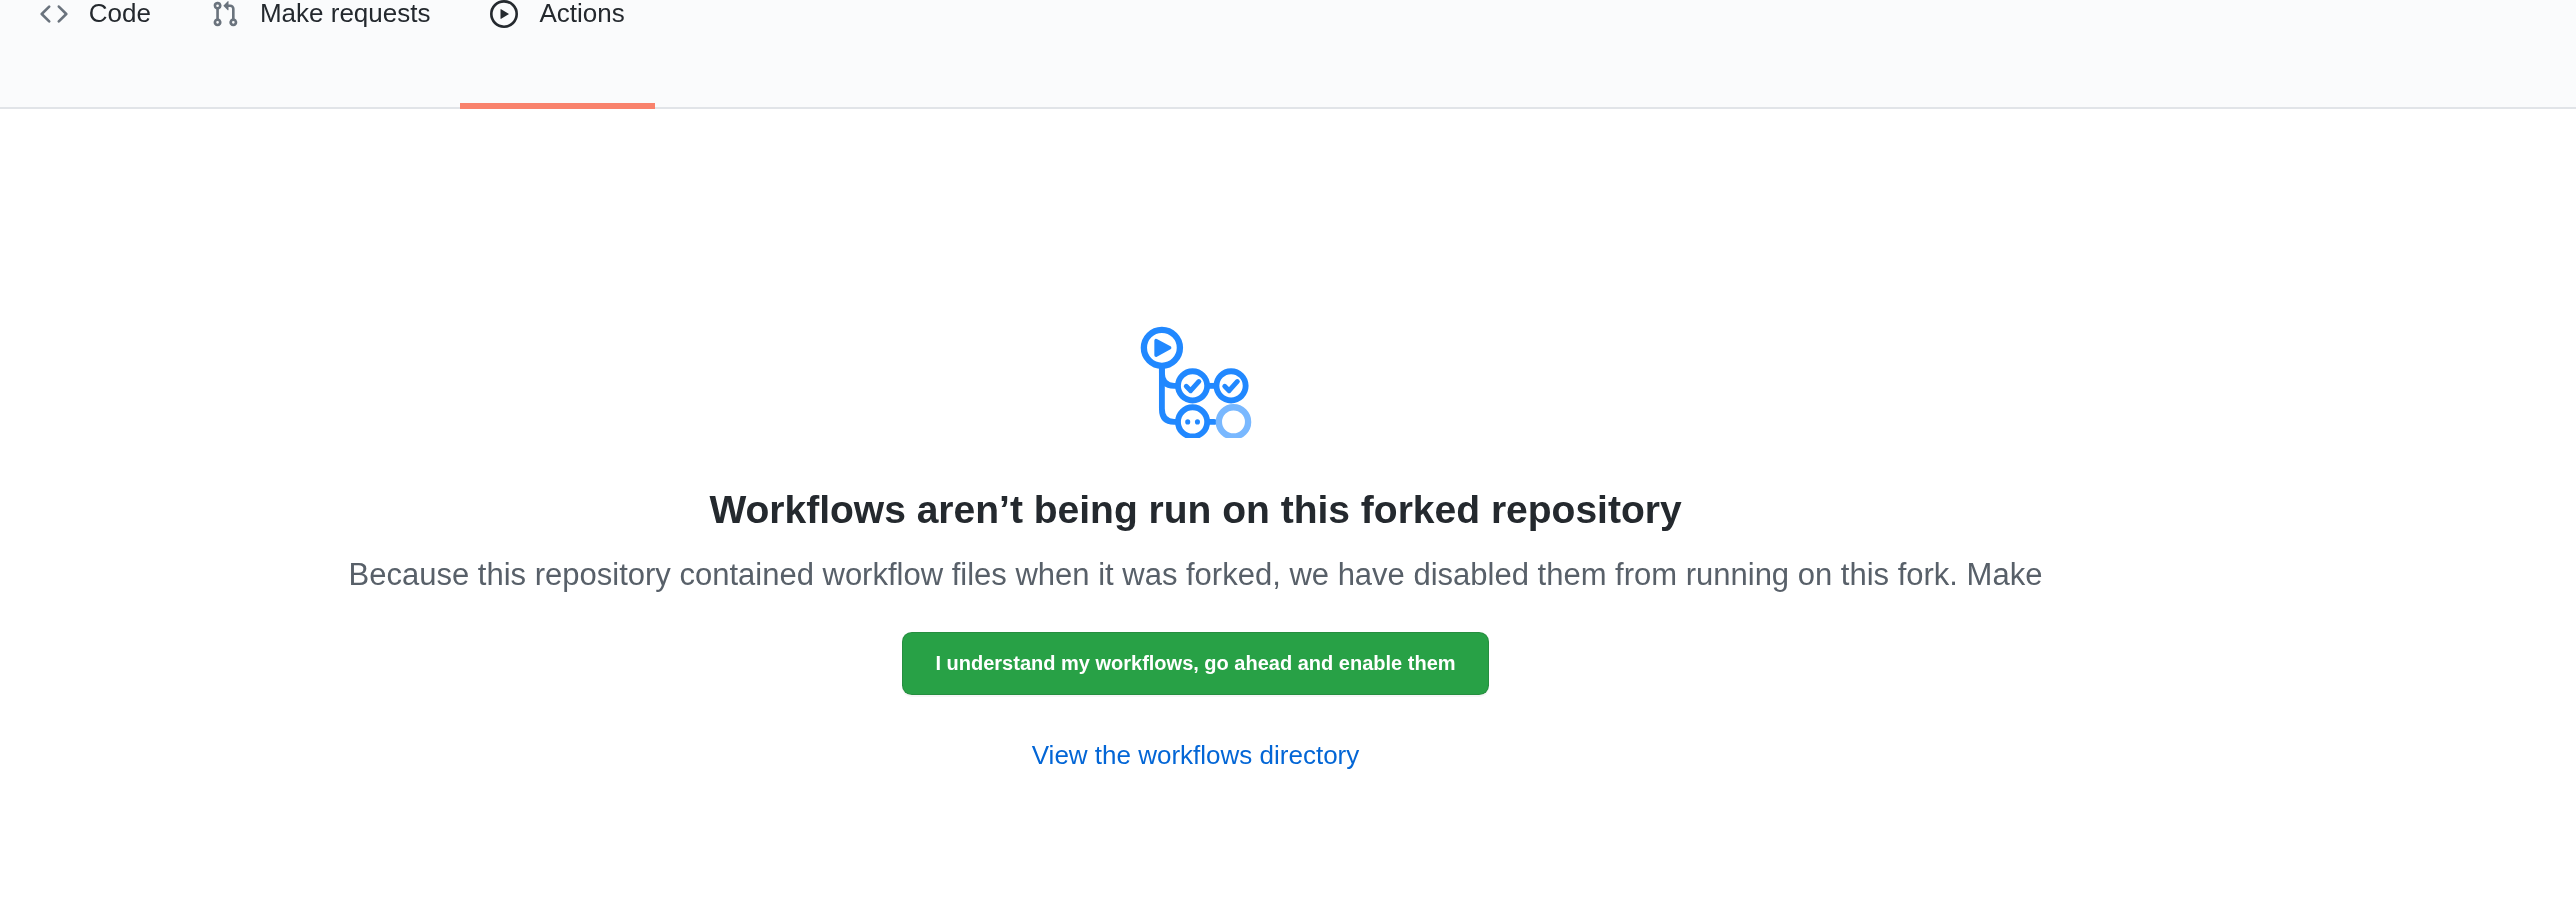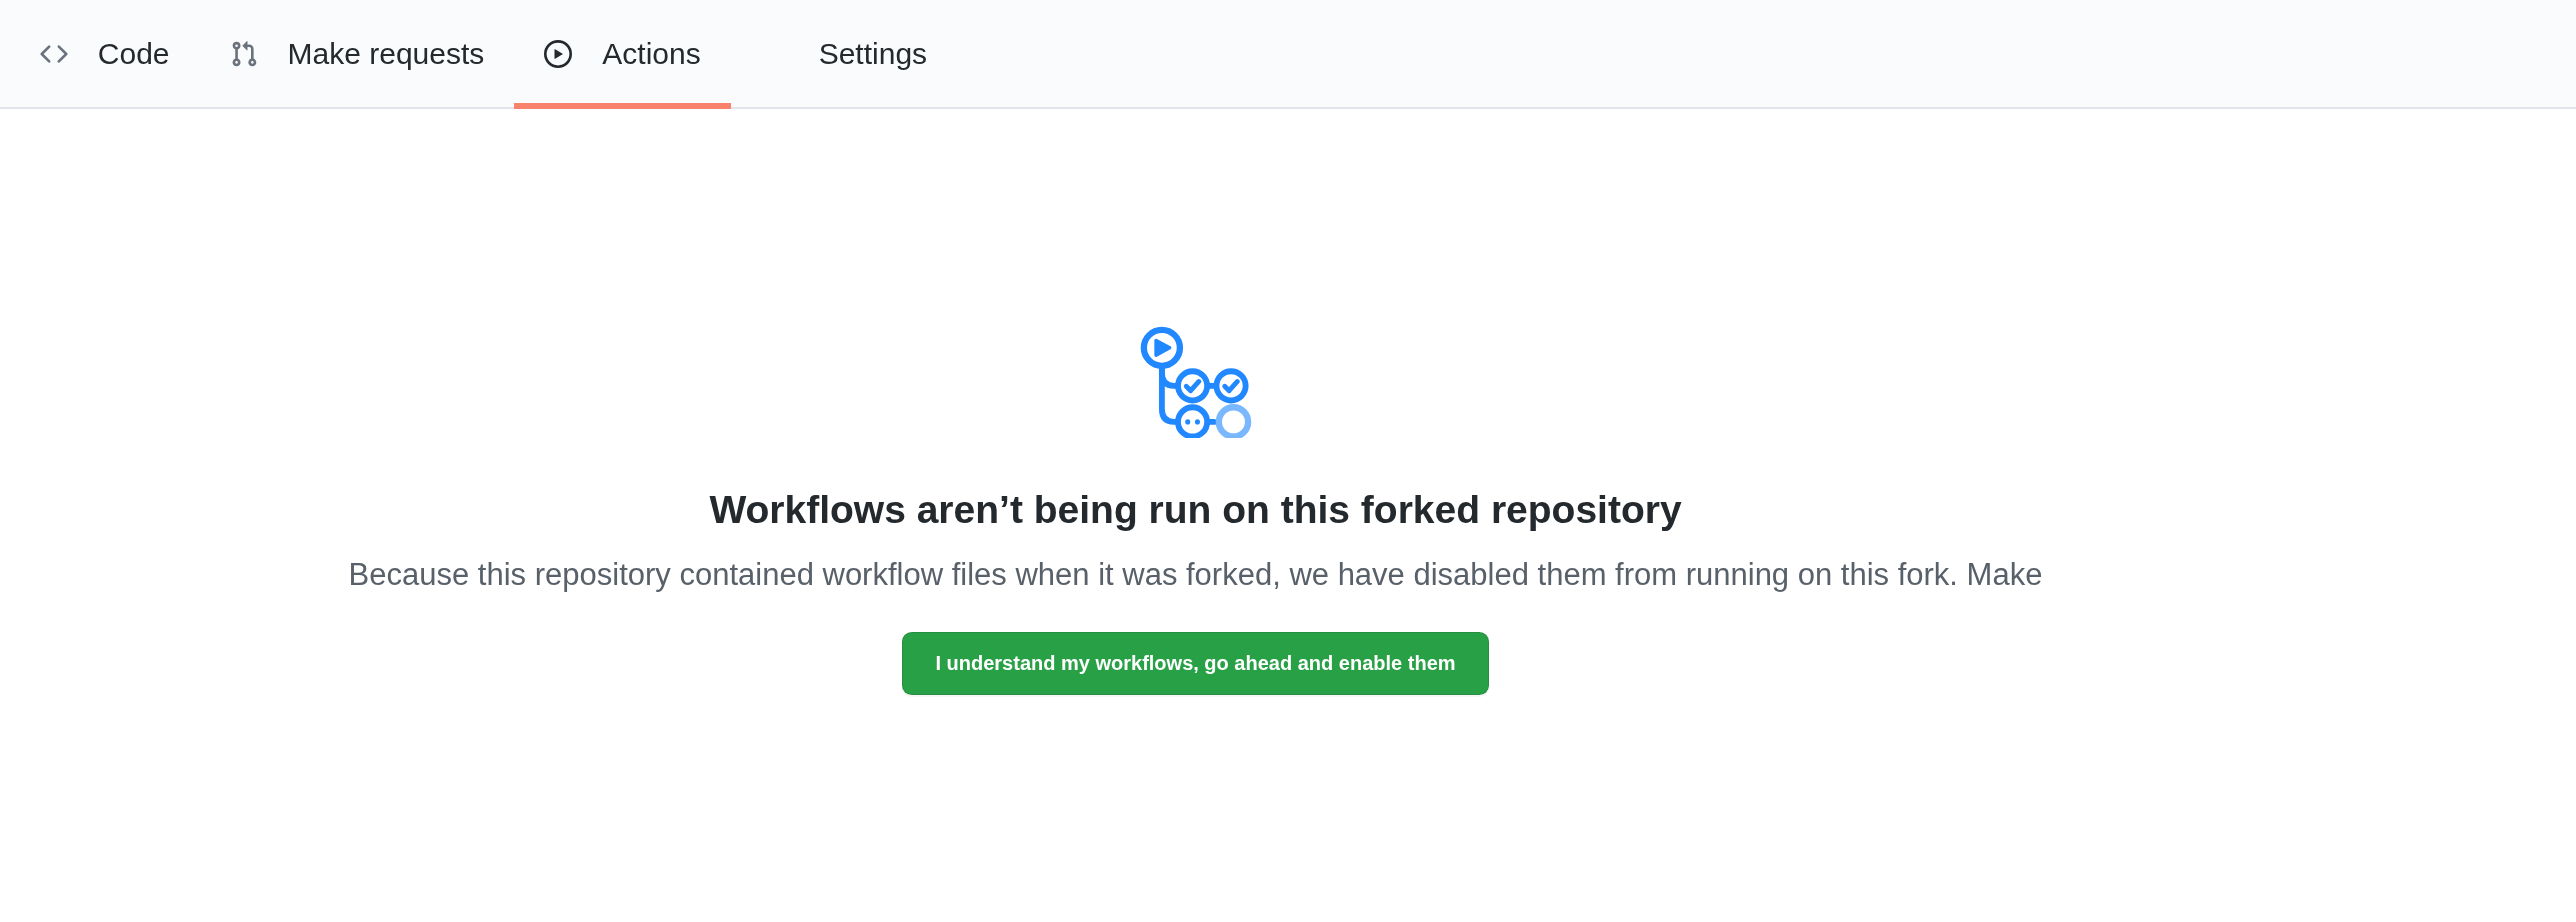--- a/index.html
+++ b/index.html
@@ -17,24 +17,24 @@
     height: 109px;
     background: #fafbfc;
     border-bottom: 2px solid #e1e4e8;
     display: flex;
     align-items: stretch;
     padding-left: 9.8px;
   }
   .tab {
     position: relative;
     display: flex;
-    align-items: center;
-    gap: 30px;
+    align-items: flex-start;
+    gap: 21px;
     padding: 0 30px;
-    font-size: 30px;
+    font-size: 26px;
     line-height: 1;
     color: #24292e;
     cursor: pointer;
     white-space: nowrap;
   }
   .tab .octicon { display: block; }
   .tab .octicon path,
   .tab .octicon line,
   .tab .octicon rect,
   .tab .octicon circle { stroke: none; }
@@ -113,37 +113,20 @@
   </div>
 
   <div class="tab active">
     <svg class="octicon" width="28" height="28" viewBox="0 0 16 16" fill="#24292e" aria-hidden="true">
       <path d="M8 0a8 8 0 1 1 0 16A8 8 0 0 1 8 0ZM1.5 8a6.5 6.5 0 1 0 13 0 6.5 6.5 0 0 0-13 0Zm4.879-2.773 4.264 2.559a.25.25 0 0 1 0 .428l-4.264 2.559A.25.25 0 0 1 6 10.559V5.442a.25.25 0 0 1 .379-.215Z"></path>
     </svg>
     <span>Actions</span>
   </div>
 
 
-  <div class="tab">
-    <svg class="octicon" width="28" height="28" viewBox="0 0 16 16" fill="none" aria-hidden="true">
-      <g stroke="#6a737d">
-        <line x1="8" y1="3.4" x2="8" y2="1.6" stroke-width="2.1" stroke-linecap="round"></line>
-        <line x1="8" y1="12.6" x2="8" y2="14.4" stroke-width="2.1" stroke-linecap="round"></line>
-        <line x1="3.4" y1="8" x2="1.6" y2="8" stroke-width="2.1" stroke-linecap="round"></line>
-        <line x1="12.6" y1="8" x2="14.4" y2="8" stroke-width="2.1" stroke-linecap="round"></line>
-        <line x1="4.75" y1="4.75" x2="3.5" y2="3.5" stroke-width="2.1" stroke-linecap="round"></line>
-        <line x1="11.25" y1="4.75" x2="12.5" y2="3.5" stroke-width="2.1" stroke-linecap="round"></line>
-        <line x1="4.75" y1="11.25" x2="3.5" y2="12.5" stroke-width="2.1" stroke-linecap="round"></line>
-        <line x1="11.25" y1="11.25" x2="12.5" y2="12.5" stroke-width="2.1" stroke-linecap="round"></line>
-        <circle cx="8" cy="8" r="4.5" stroke-width="1.7"></circle>
-        <circle cx="8" cy="8" r="1.8" stroke-width="1.5"></circle>
-      </g>
-    </svg>
-    <span>Settings</span>
-  </div>
 
 </nav>
 
 <main class="content-wrap">
 
   <svg class="workflow-illustration" width="113" height="115" viewBox="0 0 116 118" fill="none" aria-hidden="true">
 
     <path d="M23.5 43 V51 Q23.5 64.5 36 64.5 H42" stroke="#2188ff" stroke-width="6" fill="none"></path>
     <path d="M23.5 43 V88 Q23.5 101.5 36 101.5 H42" stroke="#2188ff" stroke-width="6" fill="none"></path>
     <path d="M70 64.5 H80" stroke="#2188ff" stroke-width="6"></path>
@@ -165,15 +148,16 @@
   </svg>
 
   <h2 class="blankslate-heading">Workflows aren’t being run on this forked repository</h2>
 
   <div class="blankslate-desc">
     <div>Because this repository contained workflow files when it was forked, we have disabled them from running on this fork. Make</div>
   </div>
 
   <button class="enable-btn">I understand my workflows, go ahead and enable them</button>
 
+  <a class="workflows-link" href="#">View the workflows directory</a>
 
 </main>
 
 
 </body></html>

